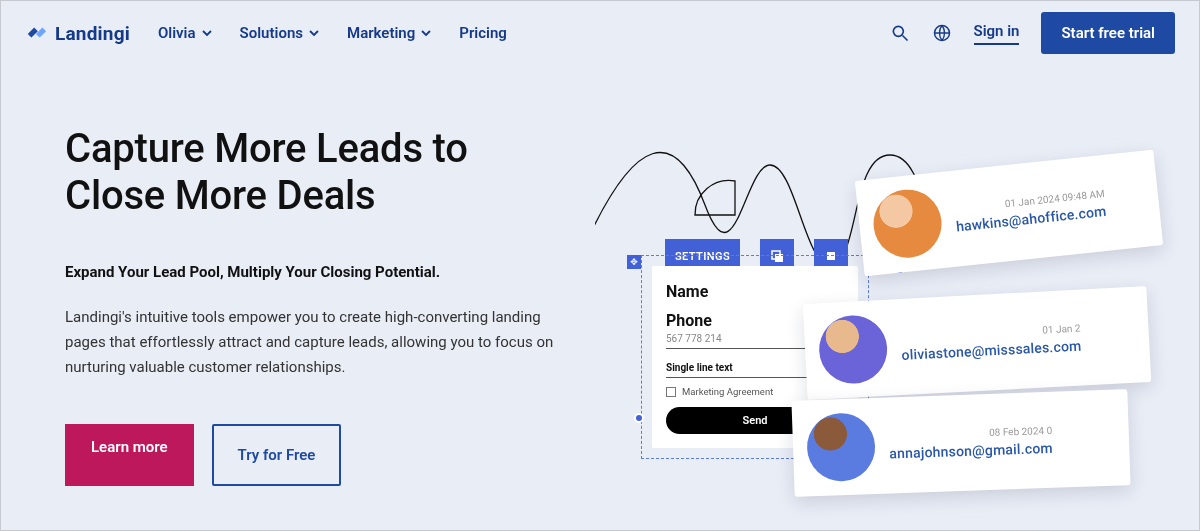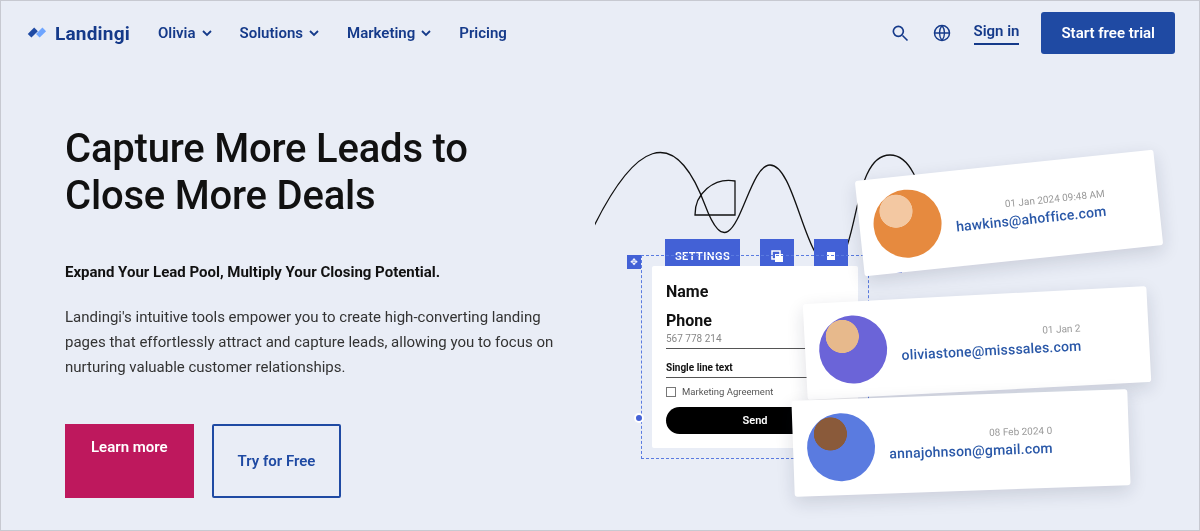--- a/index.html
+++ b/index.html
@@ -20,21 +20,21 @@
   .cta-primary { background: #1f4aa3; color: #fff; font-weight: 600; font-size: 15px; padding: 12px 20px; border-radius: 3px; cursor: pointer; }
 
   
   .main { display: flex; padding: 60px 0 0 64px; }
   .left-col { width: 540px; padding-right: 30px; }
   .hero-title { font-size: 40px; line-height: 1.18; font-weight: 500; color: #111; letter-spacing: -0.2px; }
   .hero-sub { margin-top: 44px; font-size: 15px; font-weight: 700; color: #111; }
   .hero-body { margin-top: 24px; font-size: 15px; line-height: 1.65; color: #333; max-width: 500px; }
   .btn-row { display: flex; gap: 18px; margin-top: 44px; }
   .btn-solid { background: #be185d; color: #fff; font-weight: 600; font-size: 15px; padding: 14px 26px; cursor: pointer; border-radius: 0; }
-  .btn-outline { border: 2px solid #1f4aa3; color: #1f4aa3; font-weight: 600; font-size: 15px; padding: 26px 24px; cursor: pointer; border-radius: 2px; }
+  .btn-outline { border: 2px solid #1f4aa3; color: #1f4aa3; font-weight: 600; font-size: 15px; padding: 20px 24px; cursor: pointer; border-radius: 2px; }
 
   
   .right-col { position: relative; flex: 1; }
   .stage { position: absolute; left: 0; top: -40px; width: 560px; height: 520px; }
   .curve { position: absolute; top: 10px; left: -10px; width: 580px; height: 200px; }
   .curve path { stroke: #111; stroke-width: 1.3; fill: none; }
   .curve-shape { fill: #4e72d9; }
 
   
   .editor-panel { position: absolute; left: 36px; top: 170px; width: 228px; border: 1.5px dashed #5a7be0; background: transparent; }

